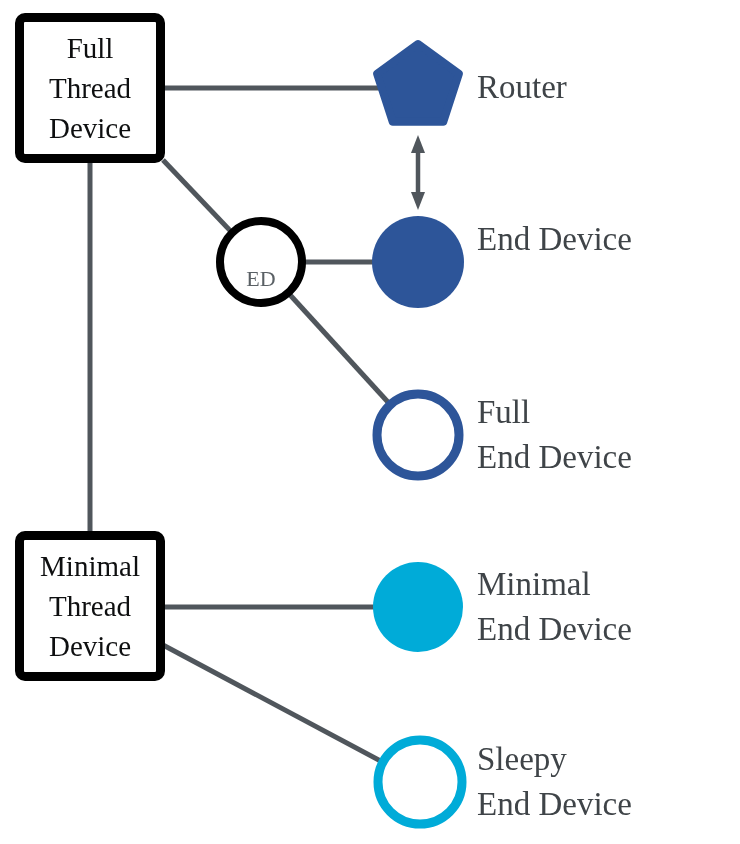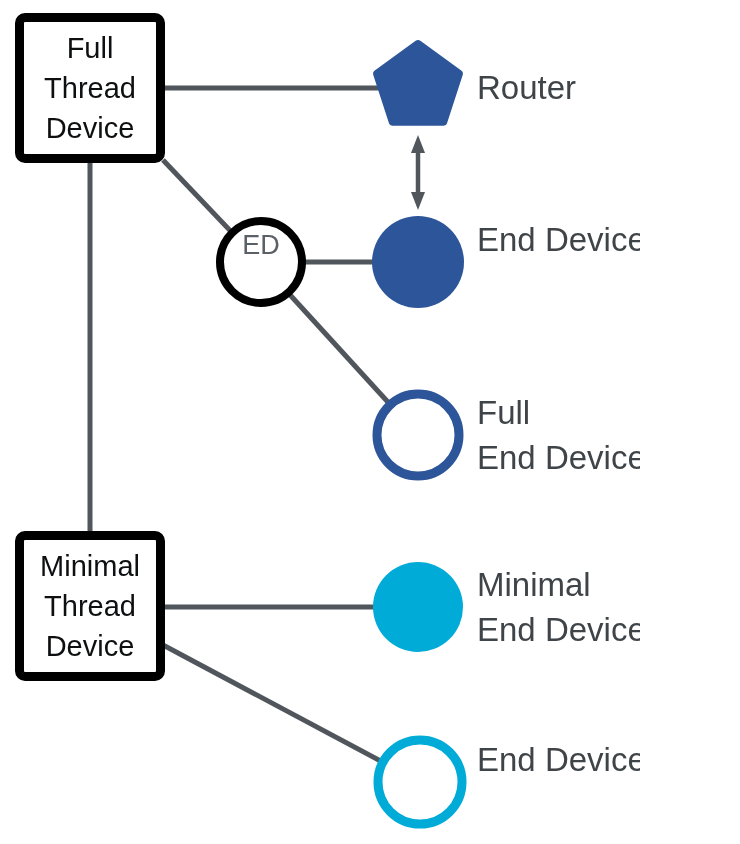--- a/index.html
+++ b/index.html
@@ -10,21 +10,21 @@
     --ed-gray:#5a6065;
     --box-border:#000000;
     --bg:#ffffff;
   }
   html,body{margin:0;padding:0;background:var(--bg);}
   .stage{
     position:relative;
     width:640px;height:844px;
     background:var(--bg);
     overflow:hidden;
-    font-family:Liberation Sans, sans-serif;
+    font-family:Liberation Serif, serif;
   }
   .stage svg{position:absolute;left:0;top:0;}
   .edge{stroke:var(--line-gray);stroke-width:5;fill:none;}
   .arrow-shaft{stroke:var(--line-gray);stroke-width:4.5;fill:none;}
   .arrow-head{fill:var(--line-gray);}
   .shape-blue-fill{fill:var(--primary-blue);}
   .pentagon{fill:var(--primary-blue);stroke:var(--primary-blue);stroke-width:8;stroke-linejoin:round;}
   .circle-outline-black{fill:#ffffff;stroke:var(--box-border);stroke-width:8;}
   .circle-outline-blue{fill:#ffffff;stroke:var(--primary-blue);stroke-width:9;}
   .circle-cyan-fill{fill:var(--cyan);}
@@ -40,23 +40,23 @@
     font-size:29px;line-height:40px;color:#0e0f10;
   }
   .tbox .bline{white-space:nowrap;}
   .node-label{
     position:absolute;left:477px;
     font-size:33px;line-height:45px;
     color:var(--label-gray);
     white-space:nowrap;
   }
   .ed-label{
-    position:absolute;left:216px;top:200px;width:90px;height:90px;
+    position:absolute;left:216px;top:234px;width:90px;height:90px;
     display:flex;align-items:center;justify-content:center;
-    font-size:27px;color:var(--ed-gray);
+    font-size:22px;color:var(--ed-gray);
   }
 </style>
 </head>
 <body>
 
 <div class="stage">
 
   <svg width="740" height="844" viewBox="0 0 740 844">
 
     <line class="edge" x1="165" y1="88" x2="400" y2="88"></line>
@@ -105,16 +105,17 @@
     <div>Full</div>
     <div>End Device</div>
   </div>
 
   <div class="node-label" style="top:562px;">
     <div>Minimal</div>
     <div>End Device</div>
   </div>
 
   <div class="node-label" style="top:737px;">
+    <div>Sleepy</div>
     <div>End Device</div>
   </div>
 
 </div>
 
 </body></html>

